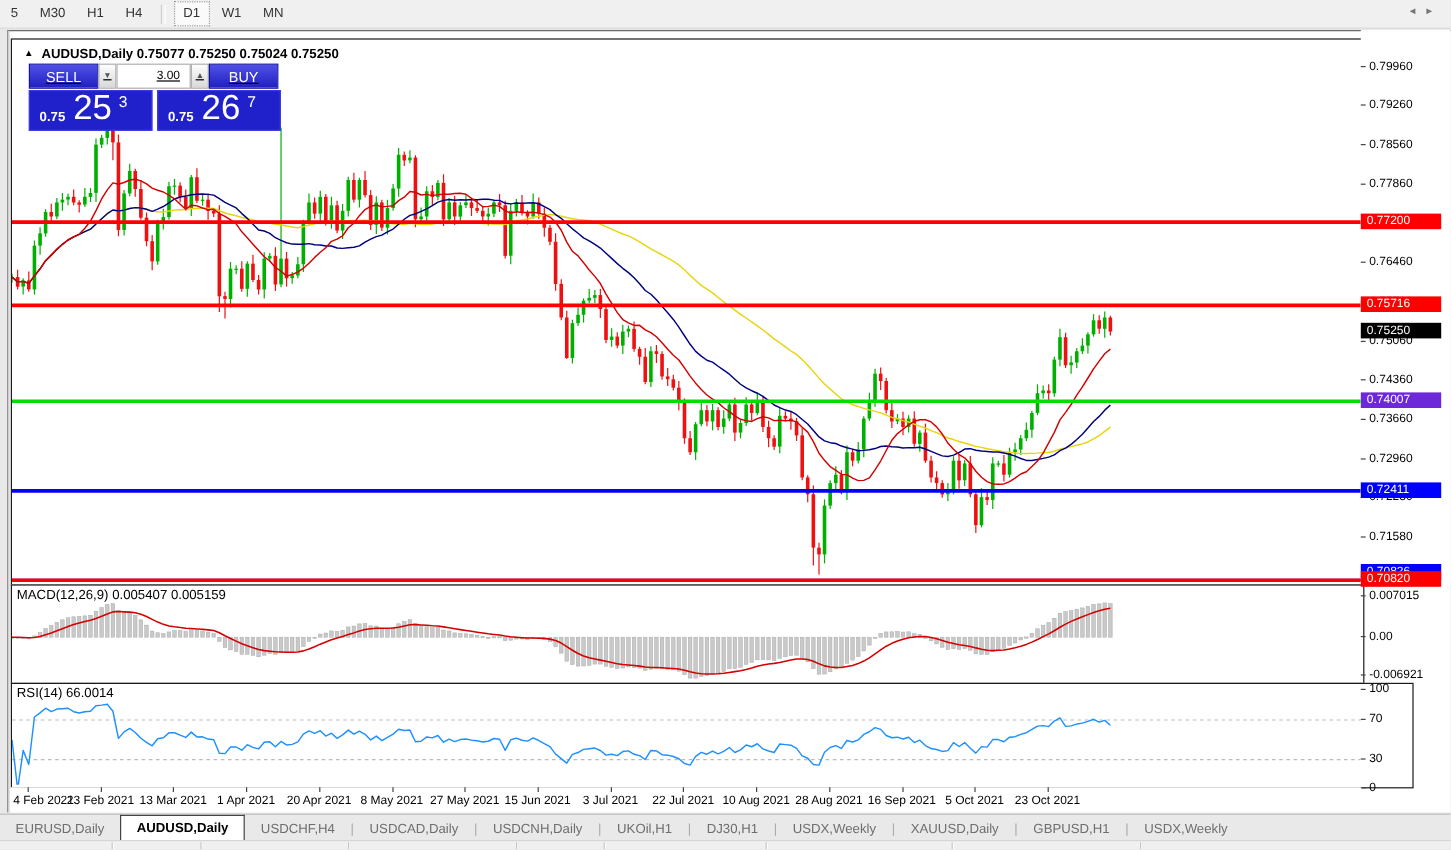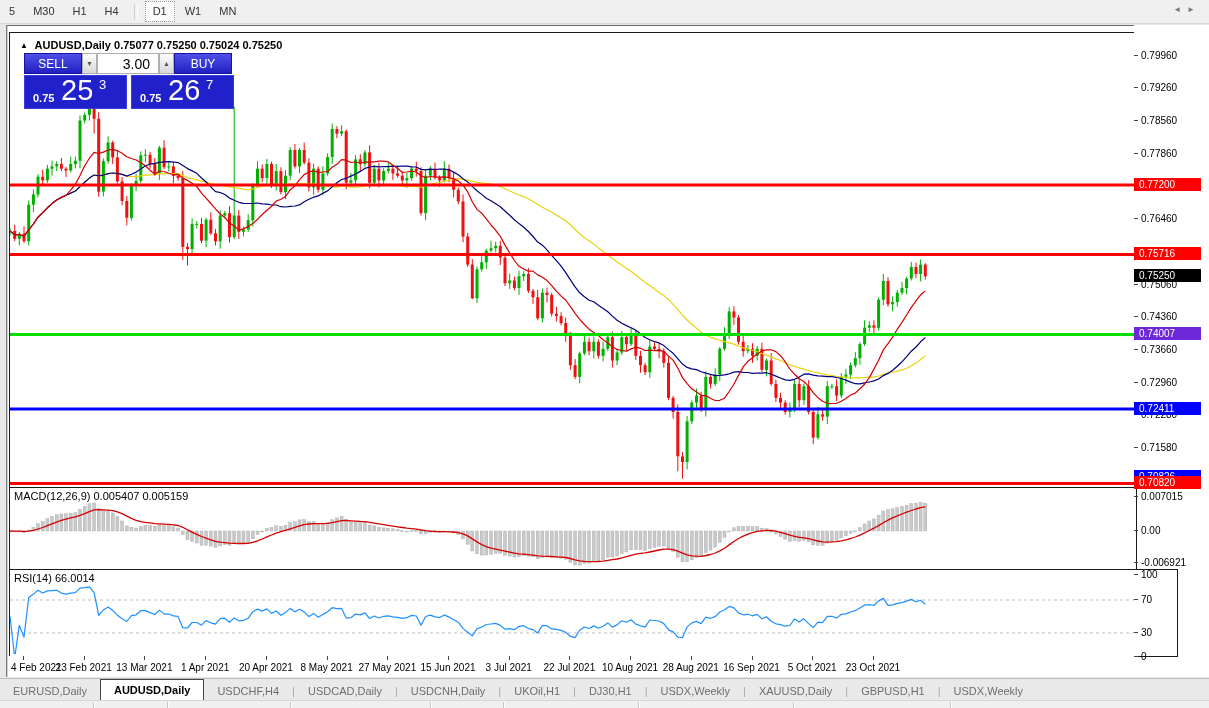--- a/index.html
+++ b/index.html
@@ -24,27 +24,27 @@
   .chart-title .tri{font-size:8px;vertical-align:1px;margin-right:4px;}
   .ind-label{position:absolute;left:4px;top:2px;font-size:11px;color:#000;z-index:5;}
   
   .axiscol{position:absolute;left:1134px;top:25px;width:75px;height:458px;background:#fff;font-size:10px;color:#000;}
   .tick{position:absolute;left:0;width:75px;height:11px;line-height:11px;}
   .tick .dash{position:absolute;left:0;top:5px;width:4px;height:1px;background:#444;}
   .tick .lbl{position:absolute;left:7px;top:0;}
   .badge{position:absolute;left:0px;width:62px;height:13px;line-height:13px;color:#fff;
          font-size:10px;padding-left:5px;z-index:6;}
   
-  .tradepanel{position:absolute;left:14px;top:20px;width:212px;z-index:8;}
+  .tradepanel{position:absolute;left:14px;top:20px;width:212px;z-index:8;text-decoration:underline;}
   .tp-row1{display:flex;height:21px;}
   .tp-btn{width:58px;height:21px;line-height:21px;text-align:center;color:#fff;font-size:12px;
           background:linear-gradient(#5050e8,#2020c0);border:1px solid #1414a0;box-sizing:border-box;cursor:pointer;}
   .tp-spin{width:15px;height:21px;line-height:19px;text-align:center;font-size:7px;color:#555;
            background:linear-gradient(#fdfdfd,#d8d8d8);border:1px solid #b0b0b0;box-sizing:border-box;cursor:pointer;}
-  .tp-vol{width:62px;height:21px;border:1px solid #b0b0b0;box-sizing:border-box;font-size:14px;
+  .tp-vol{width:62px;height:21px;border:1px solid #b0b0b0;box-sizing:border-box;font-size:10px;
           text-align:right;padding-right:8px;font-family:"Liberation Sans",sans-serif;}
   .tp-row2{display:flex;margin-top:1px;}
   .tp-price{width:103px;height:34px;background:#2121cc;border:1px solid #3a3ae0;box-sizing:border-box;
             color:#fff;position:relative;cursor:pointer;}
   .tp-price + .tp-price{margin-left:4px;}
   .tp-price .pfx{position:absolute;left:8px;bottom:4px;font-size:11px;font-weight:bold;}
   .tp-price .big{position:absolute;left:36px;top:-2px;font-size:29px;}
   .tp-price .sup{position:absolute;left:74px;top:1px;font-size:13px;}
   
   .dateaxis{position:absolute;left:1px;top:630px;width:1126px;height:21px;background:#fff;}

